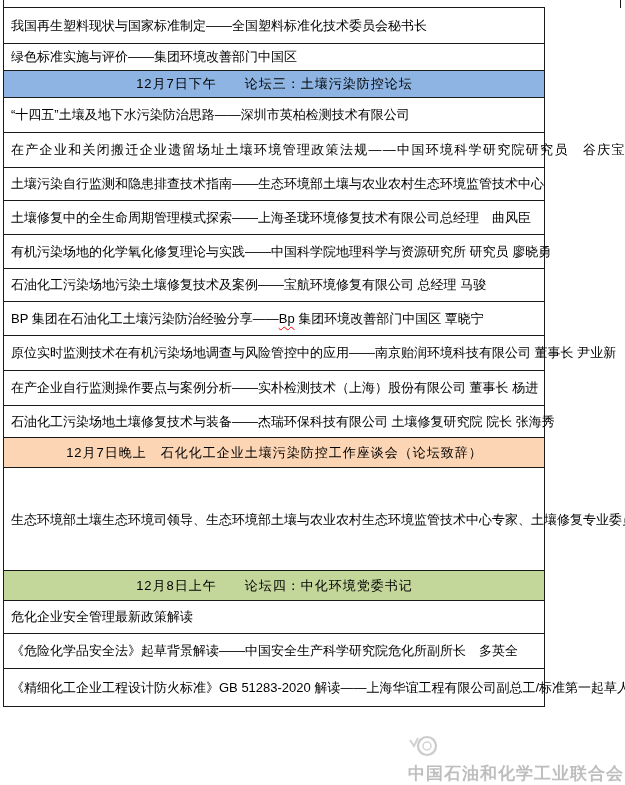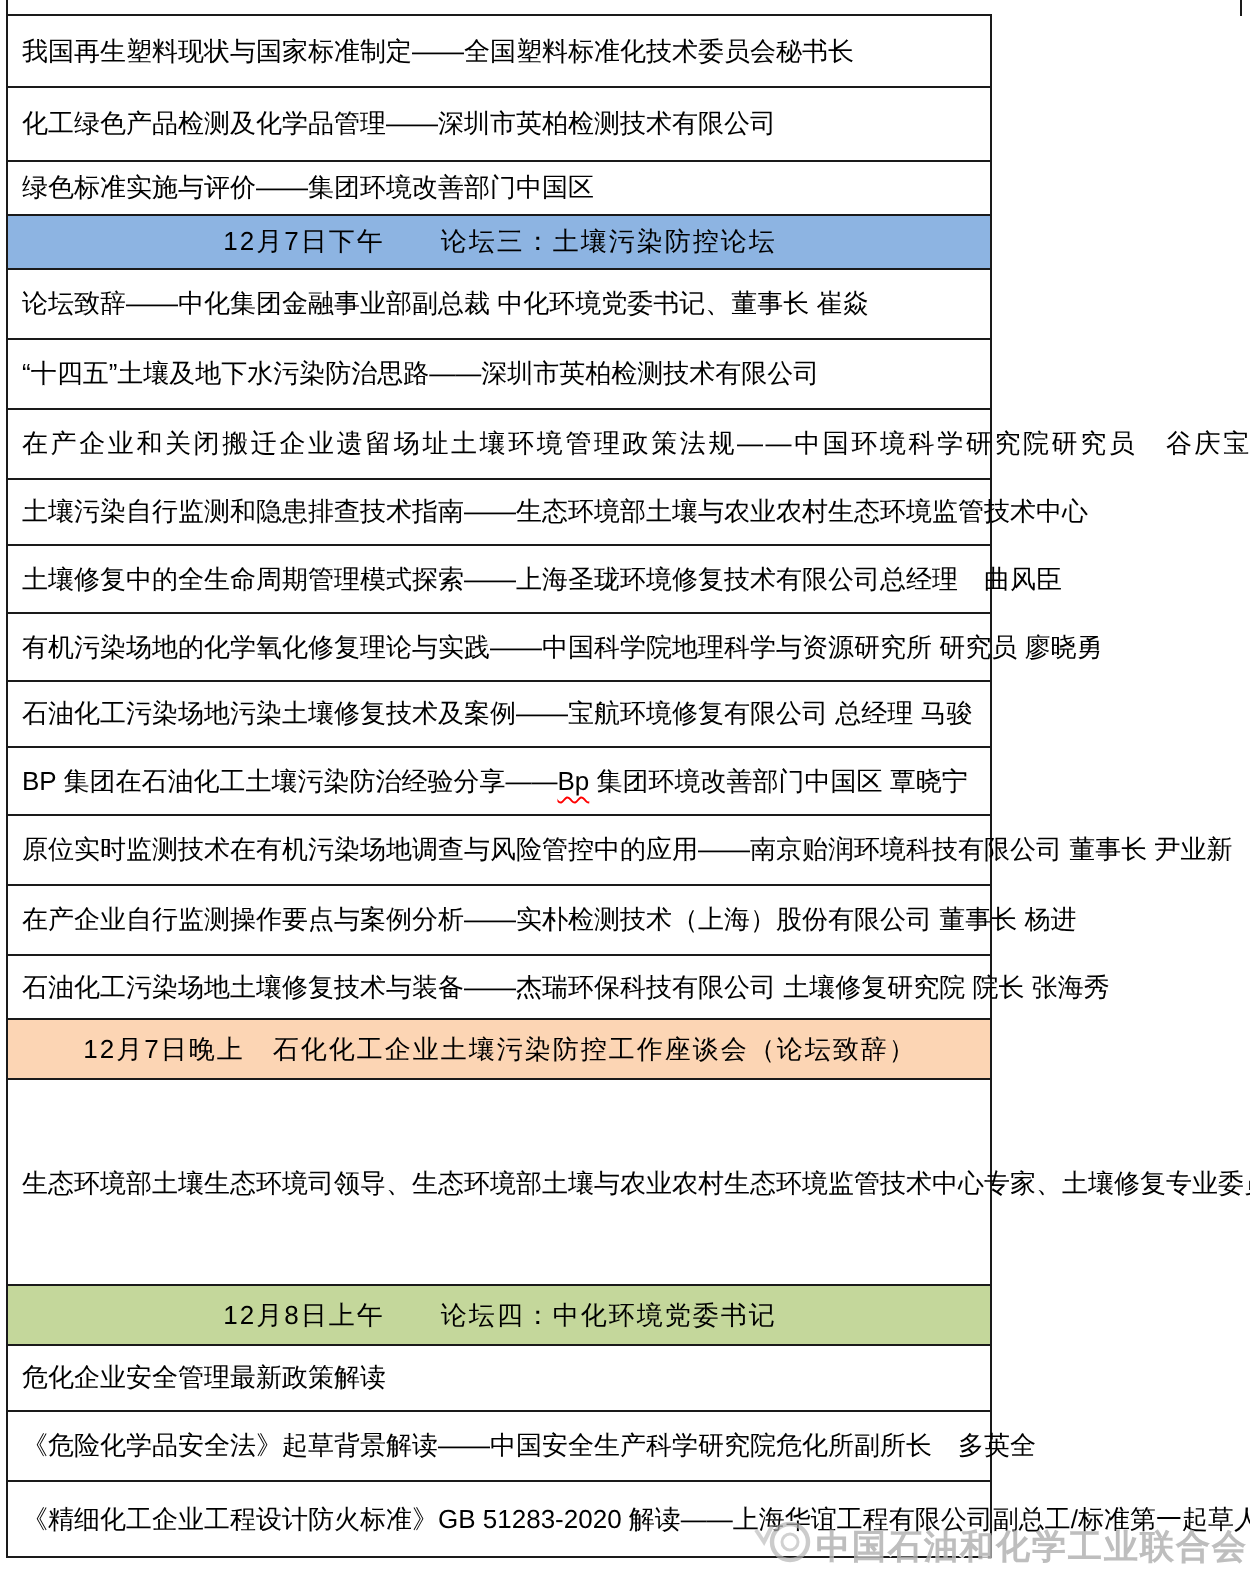--- a/index.html
+++ b/index.html
@@ -7,21 +7,21 @@
     width:625px;height:785px;background:#ffffff;overflow:hidden;position:relative;
     font-family:"Liberation Sans","DejaVu Sans",sans-serif;
     color:#000;
   }
   .page{position:relative;width:625px;height:785px;}
   
   .top-stub{position:absolute;top:0;width:1px;height:8px;background:#1a1a1a;}
   .top-stub.left{left:3px;}
   .top-stub.right{left:620px;}
   table.agenda{
-    position:absolute;top:7px;left:3px;width:493px;
+    position:absolute;top:7px;left:3px;width:542px;
     border-collapse:collapse;table-layout:fixed;
   }
   table.agenda td{
     border:1px solid #1a1a1a;
     font-size:13px;
     padding:0 6px 0 7px;
     vertical-align:middle;
     white-space:nowrap;
     overflow:visible;
   }
@@ -40,52 +40,47 @@
   .spread{letter-spacing:1.3px;}
   .misspelled{
     text-decoration:underline;
     text-decoration-style:wavy;
     text-decoration-color:var(--spellcheck_red,#FF0000);
     text-decoration-thickness:1px;
     text-underline-offset:3px;
   }
   .watermark{
     position:absolute;right:1px;bottom:0px;z-index:5;
-    display:flex;align-items:flex-end;gap:2px;
+    display:flex;align-items:flex-start;gap:2px;
     color:var(--watermark_gray,#b3b3b3);
     font-weight:bold;font-size:17px;letter-spacing:1px;
     opacity:0.85;
     text-shadow:0 1px 0 #ffffff;
     pointer-events:none;
+    flex-direction:column;
   }
   .wm-logo{display:inline-block;line-height:0;}
 </style>
 </head>
 <body>
 
 <div class="page">
   <div class="top-stub left"></div>
   <div class="top-stub right"></div>
 
   <table class="agenda">
     <tbody>
       <tr class="h36">
         <td>我国再生塑料现状与国家标准制定——全国塑料标准化技术委员会秘书长</td>
       </tr>
-      <tr class="h37">
-        <td>化工绿色产品检测及化学品管理——深圳市英柏检测技术有限公司</td>
-      </tr>
       <tr class="h27">
         <td>绿色标准实施与评价——集团环境改善部门中国区</td>
       </tr>
       <tr class="h27">
         <td class="hdr bg-blue">12月7日下午　　论坛三：土壤污染防控论坛</td>
-      </tr>
-      <tr class="h35">
-        <td>论坛致辞——中化集团金融事业部副总裁 中化环境党委书记、董事长 崔焱</td>
       </tr>
       <tr class="h35">
         <td>“十四五”土壤及地下水污染防治思路——深圳市英柏检测技术有限公司</td>
       </tr>
       <tr class="h35">
         <td class="spread">在产企业和关闭搬迁企业遗留场址土壤环境管理政策法规——中国环境科学研究院研究员　谷庆宝</td>
       </tr>
       <tr class="h33">
         <td>土壤污染自行监测和隐患排查技术指南——生态环境部土壤与农业农村生态环境监管技术中心</td>
       </tr>

